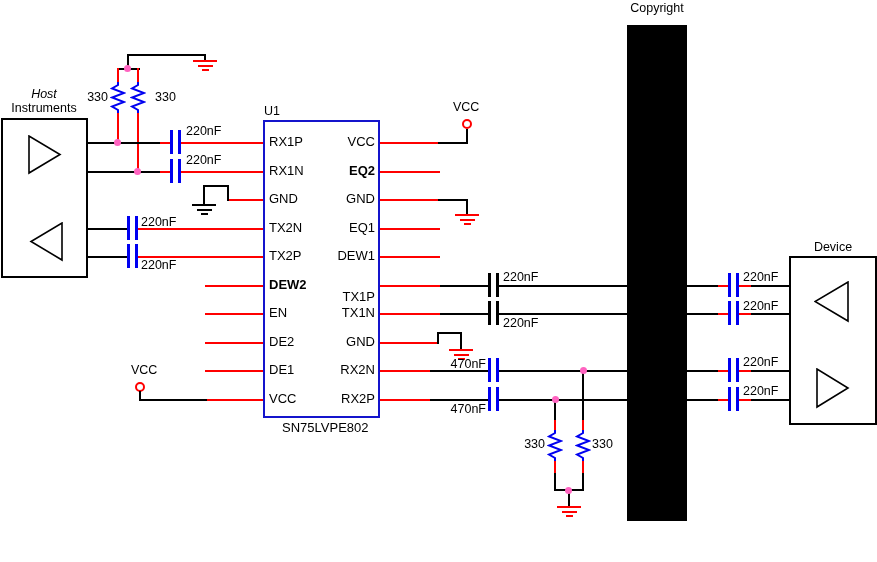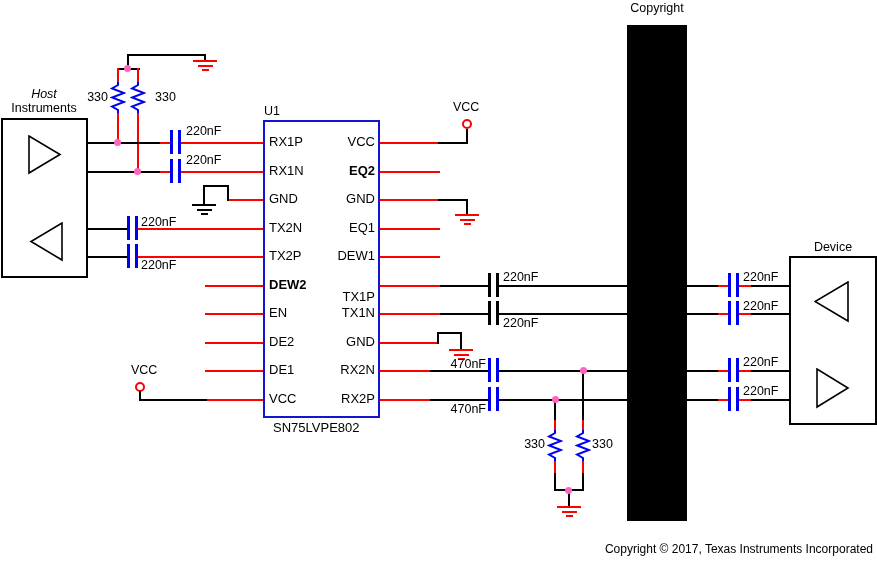--- a/index.html
+++ b/index.html
@@ -133,21 +133,21 @@
   <div class="pin rgt" style="left:320px;top:134px;width:55px;">VCC</div>
   <div class="pin rgt" style="left:320px;top:163px;width:55px;font-weight:bold;">EQ2</div>
   <div class="pin rgt" style="left:320px;top:191px;width:55px;">GND</div>
   <div class="pin rgt" style="left:320px;top:220px;width:55px;">EQ1</div>
   <div class="pin rgt" style="left:320px;top:248px;width:55px;">DEW1</div>
   <div class="pin rgt" style="left:320px;top:277px;width:55px;margin-top:12px;">TX1P</div>
   <div class="pin rgt" style="left:320px;top:305px;width:55px;">TX1N</div>
   <div class="pin rgt" style="left:320px;top:334px;width:55px;">GND</div>
   <div class="pin rgt" style="left:320px;top:362px;width:55px;">RX2N</div>
   <div class="pin rgt" style="left:320px;top:391px;width:55px;">RX2P</div>
-  <div class="pin" style="left:273px;top:420px;">SN75LVPE802</div>
+  <div class="pin" style="left:282px;top:420px;">SN75LVPE802</div>
 
   <div class="wh r" style="left:380px;top:142px;width:58px;"></div>
   <div class="wh k" style="left:438px;top:142px;width:30px;"></div>
   <div class="wv k" style="left:466px;top:129px;height:14px;"></div>
   <div class="vcirc" style="left:462px;top:119px;"></div>
   <div class="lbl" style="left:453px;top:101px;">VCC</div>
 
   <div class="wh r" style="left:380px;top:171px;width:60px;"></div>
 
   <div class="wh r" style="left:380px;top:199px;width:58px;"></div>
@@ -260,15 +260,14 @@
     <polygon points="1,1 1,39 32,20" fill="#fff" stroke="#000" stroke-width="1.6"></polygon>
     </svg>
 
   <div class="dot" style="left:124px;top:65px;"></div>
   <div class="dot" style="left:114px;top:139px;"></div>
   <div class="dot" style="left:134px;top:168px;"></div>
   <div class="dot" style="left:580px;top:367px;"></div>
   <div class="dot" style="left:552px;top:396px;"></div>
   <div class="dot" style="left:565px;top:487px;"></div>
 
-  <div class="copy" style="right:4px;top:542px;">Copyright © 2017, Texas Instruments Incorporated</div>
 
 </div>
 
 </body></html>

